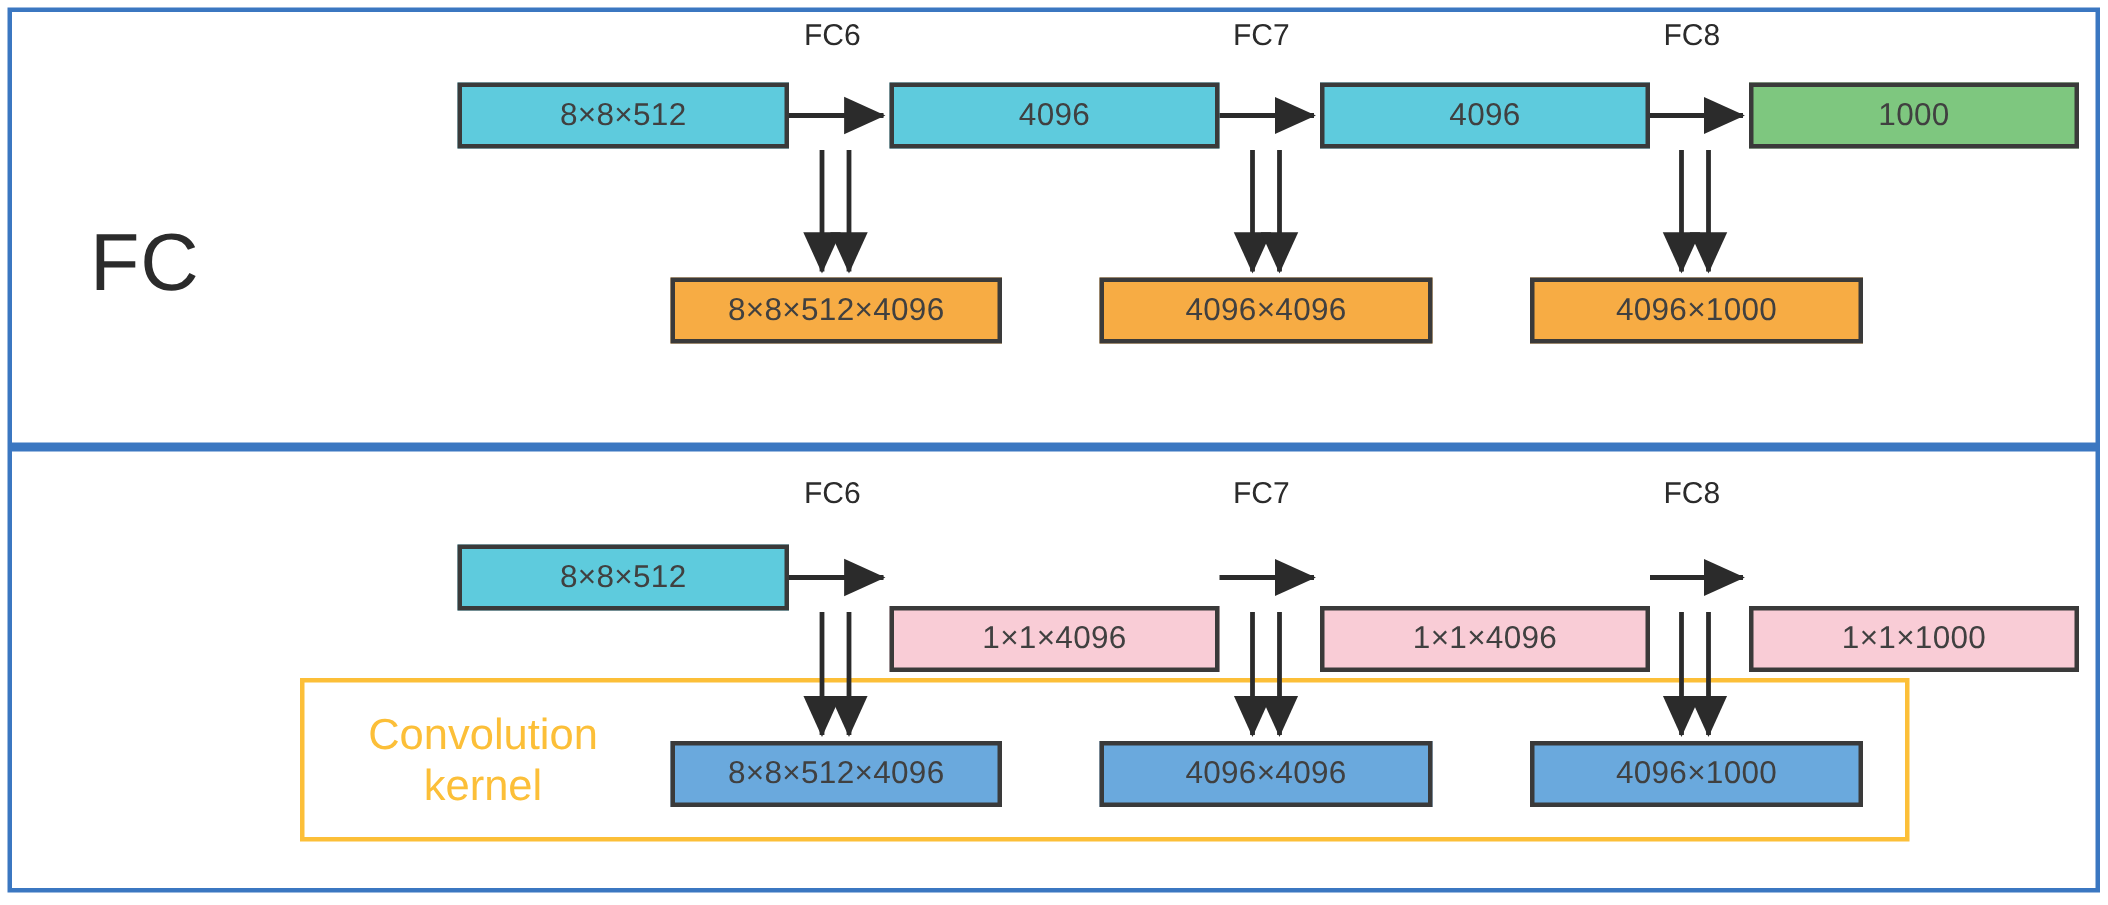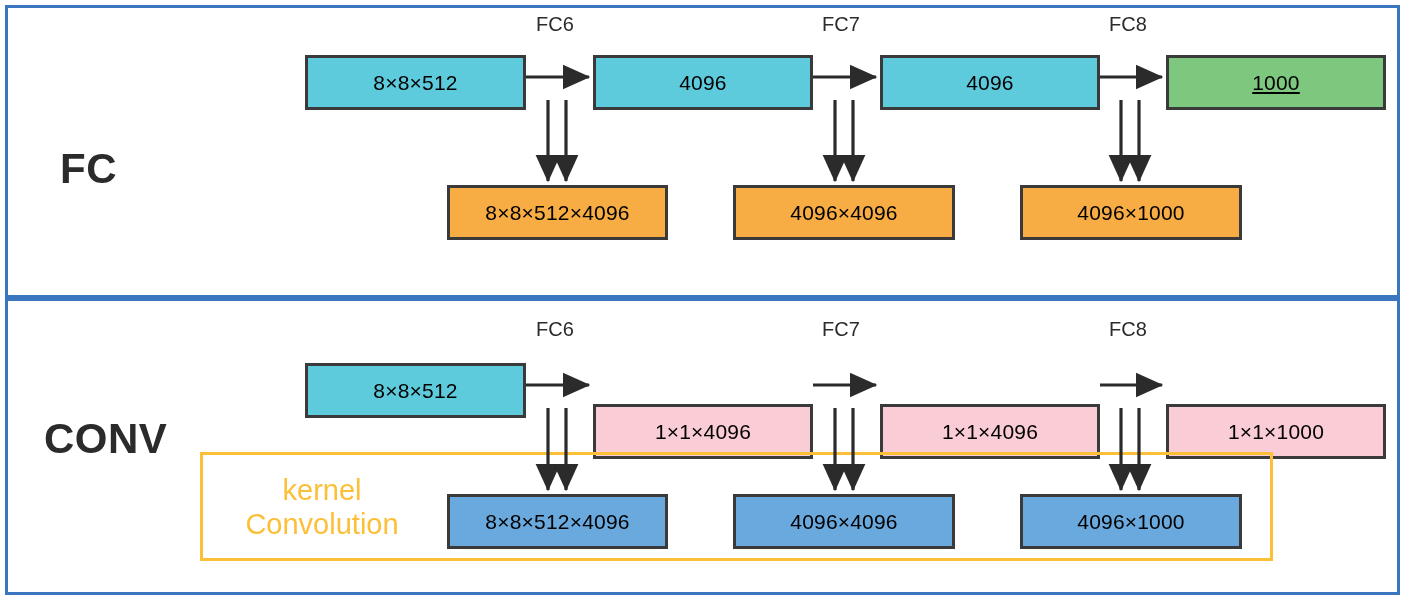--- a/index.html
+++ b/index.html
@@ -20,40 +20,39 @@
     border:3px solid #3b77c1;
     background:#ffffff;
   }
   #panel-fc   { left:5px;  top:5px;   width:1395px; height:293px; }
   #panel-conv { left:5px;  top:298px; width:1395px; height:297px; }
 
   
   .row-label{
     position:absolute;
     color:#2b2b2b;
-    font-size:42px;
+    font-size:54px;
     line-height:1;
     letter-spacing:0.5px;
     white-space:nowrap;
-    font-weight:bold;
   }
   #label-fc   { left:60px; top:148px; }
   #label-conv { left:44px; top:418px; }
 
   
   .node{
     position:absolute;
     box-sizing:border-box;
     border:3px solid #3a3a3a;
     display:flex;
     align-items:center;
     justify-content:center;
     font-size:21px;
-    color:#000000;
-    height:55px;
+    color:#404040;
+    height:44px;
     white-space:nowrap;
     letter-spacing:0.2px;
   }
   .cyan  { background:#5ecbdd; }
   .green { background:#7ec77f; }
   .orange{ background:#f7ac44; }
   .pink  { background:#f9ccd6;margin-top:41px; }
   .blue  { background:#6aa9dd; }
 
   
@@ -101,43 +100,42 @@
 
   <div class="row-label" id="label-fc">FC</div>
 
   <div class="stage-label" style="left:536px; top:13px;">FC6</div>
   <div class="stage-label" style="left:822px; top:13px;">FC7</div>
   <div class="stage-label" style="left:1109px; top:13px;">FC8</div>
 
   <div class="node cyan" style="left:305px; top:55px; width:221px;">8×8×512</div>
   <div class="node cyan" style="left:593px; top:55px; width:220px;">4096</div>
   <div class="node cyan" style="left:880px; top:55px; width:220px;">4096</div>
-  <div class="node green" style="left:1166px; top:55px; width:220px;text-decoration:underline;">1000</div>
+  <div class="node green" style="left:1166px; top:55px; width:220px;">1000</div>
 
   <div class="node orange" style="left:447px; top:185px; width:221px;">8×8×512×4096</div>
   <div class="node orange" style="left:733px; top:185px; width:222px;">4096×4096</div>
   <div class="node orange" style="left:1020px; top:185px; width:222px;">4096×1000</div>
 
   <div class="panel" id="panel-conv"></div>
 
-  <div class="row-label" id="label-conv">CONV</div>
 
   <div class="stage-label" style="left:536px; top:318px;">FC6</div>
   <div class="stage-label" style="left:822px; top:318px;">FC7</div>
   <div class="stage-label" style="left:1109px; top:318px;">FC8</div>
 
   <div class="node cyan" style="left:305px; top:363px; width:221px;">8×8×512</div>
   <div class="node pink" style="left:593px; top:363px; width:220px;">1×1×4096</div>
   <div class="node pink" style="left:880px; top:363px; width:220px;">1×1×4096</div>
   <div class="node pink" style="left:1166px; top:363px; width:220px;">1×1×1000</div>
 
   <div id="kernel-group"></div>
   <div id="kernel-caption">
+    <div>Convolution</div>
     <div>kernel</div>
-    <div>Convolution</div>
   </div>
 
   <div class="node blue" style="left:447px; top:494px; width:221px;">8×8×512×4096</div>
   <div class="node blue" style="left:733px; top:494px; width:222px;">4096×4096</div>
   <div class="node blue" style="left:1020px; top:494px; width:222px;">4096×1000</div>
 
   <svg id="wires" viewBox="0 0 1405 603">
     <defs>
       <marker id="ah" markerWidth="9" markerHeight="9" refX="8.2" refY="4.5" orient="auto" markerUnits="strokeWidth">
         <path d="M0,0.6 L8.6,4.5 L0,8.4 z" fill="#2b2b2b"></path>

